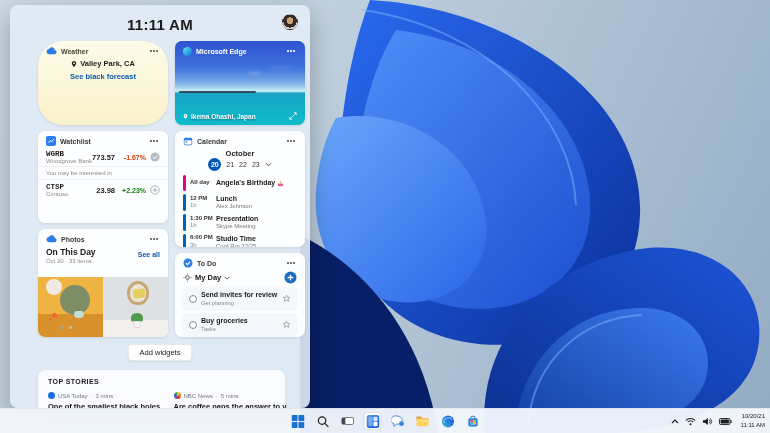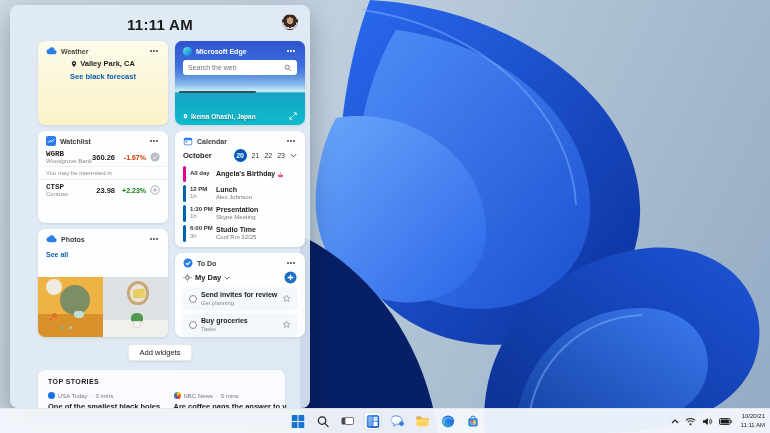--- a/index.html
+++ b/index.html
@@ -25,21 +25,21 @@
 
   .card { position:relative; background:rgba(255,255,255,.92); border-radius:7px;
     box-shadow:0 1px 3px rgba(0,0,0,.10); overflow:hidden; }
   .card-head { display:flex; align-items:center; gap:4px; padding:6px 8px 2px 8px; height:16px; }
   .card-title { font-size:7px; font-weight:bold; color:#3a3a3a; flex:1; }
   .dots { display:flex; gap:1.5px; padding:2px; cursor:pointer; }
   .dots i { width:1.6px; height:1.6px; border-radius:50%; background:#5a5a5a; display:block; }
   .ic { flex:0 0 auto; display:block; }
 
   
-  .weather { height:84px; background:linear-gradient(180deg,#fdfbea 0%,#faf2c9 100%); }
+  .weather { height:84px; background:linear-gradient(180deg,#fdfbea 0%,#faf2c9 100%);border-radius:25px; }
   .weather .card-title { color:#4a4a3a; }
   .w-loc { display:flex; justify-content:center; align-items:center; gap:3px; margin-top:2px;
     font-size:7.5px; font-weight:bold; }
   .w-main { display:flex; align-items:center; justify-content:center; gap:5px; margin-top:3px; }
   .sun { width:21px; height:21px; border-radius:50%;
     background:radial-gradient(circle at 38% 35%,#ffe27a,#f7b32d 70%,#ef9c1c); }
   .w-temp { display:flex; align-items:flex-start; }
   .w-temp .deg { font-size:20px; font-weight:600; line-height:1; }
   .w-units { margin-left:1px; font-size:6px; color:#999; line-height:1.2; text-align:center; }
   .w-units .f { color:#222; font-weight:bold; border-bottom:1px solid #bbb; padding-bottom:1px; }
@@ -74,21 +74,21 @@
   .stock-sym { font-size:7.5px; font-weight:bold;font-family:Liberation Mono, monospace; }
   .stock-co { font-size:6px; color:#8a8a8a; }
   .stock-price { font-size:7.5px; font-weight:bold; margin-right:5px; }
   .stock-chg { font-size:7px; font-weight:bold; width:26px; text-align:right; margin-right:4px; }
   .down { color:#d83b01; } .up { color:#0f7b0f; }
   .suggest { font-size:6px; color:#8a8a8a; padding:3px 8px; border-top:1px solid rgba(0,0,0,.05);
     border-bottom:1px solid rgba(0,0,0,.05); }
 
   
   .calendar { height:116px; }
-  .cal-sub { display:flex; align-items:center; padding:2px 8px 0 8px; }
+  .cal-sub { display:flex; align-items:center; padding:2px 8px 0 8px;flex-direction:column; }
   .cal-month { font-size:7.5px; font-weight:bold; flex:1; }
   .cal-days { display:flex; align-items:center; gap:5px; }
   .day-pill { font-size:7px; color:#333; cursor:pointer; }
   .day-pill.sel { width:13px; height:13px; border-radius:50%; background:#0057b8; color:#fff;
     display:flex; align-items:center; justify-content:center; font-weight:bold; }
   .cal-events { display:flex; flex-direction:column; gap:3px; margin:4px 8px 0 8px; }
   .ev { display:flex; align-items:center; min-height:16px; }
   .ev-bar { width:3px; align-self:stretch; border-radius:2px; margin-right:4px; }
   .bar-pink { background:#e3008c; } .bar-blue { background:#0063b1; }
   .ev-time { width:26px; font-size:6px; color:#444; line-height:1.3; }
@@ -240,21 +240,21 @@
                 <i></i>
                 <i></i>
                 <i></i>
               </span>
           </div>
           <div class="stock-row">
             <span class="stock-names">
               <div class="stock-sym">WGRB</div>
               <div class="stock-co">Woodgrove Bank</div>
             </span>
-            <span class="stock-price">360.26</span>
+            <span class="stock-price">773.57</span>
             <span class="stock-chg down">-1.67%</span>
             <svg class="ic" width="10" height="10" viewBox="0 0 12 12">
                 <circle cx="6" cy="6" r="5.5" fill="#b9bec6"></circle>
                 <path d="M3.6 6.1 5.3 7.8 8.4 4.6" stroke="#fff" stroke-width="1.2" fill="none"></path>
               </svg>
           </div>
           <div class="suggest">You may be interested in</div>
           <div class="stock-row">
             <span class="stock-names">
               <div class="stock-sym">CTSP</div>
@@ -275,20 +275,24 @@
                 <path d="M3.5 7.5 a2.8 2.8 0 0 1 -.3-5.6 a3.2 3.2 0 0 1 6.2.9 a2.3 2.3 0 0 1 -.4 4.7 z" fill="#2b7de9"></path>
               </svg>
             <span class="card-title">Photos</span>
             <span class="dots">
                 <i></i>
                 <i></i>
                 <i></i>
               </span>
           </div>
           <div class="ph-meta">
+            <span class="ph-left">
+              <div class="ph-heading">On This Day</div>
+              <div class="ph-sub">Oct 20 · 33 items</div>
+            </span>
             <span class="ph-link">See all</span>
           </div>
           <div class="ph-imgs">
             <div class="photo photo-a">
               <span class="circ-white"></span>
                 <span class="circ-green"></span>
                 <span class="teapot"></span>
                 <span class="fruit"></span>
             </div>
             <div class="photo photo-b">
@@ -312,27 +316,20 @@
           <div class="edge-content">
             <div class="card-head">
               <span class="edge-logo ic"></span>
               <span class="card-title">Microsoft Edge</span>
               <span class="dots">
                   <i></i>
                   <i></i>
                   <i></i>
                 </span>
             </div>
-            <div class="edge-search">
-              <input type="text" placeholder="Search the web" style="">
-              <svg class="ic" width="8" height="8" viewBox="0 0 10 10">
-                  <circle cx="4" cy="4" r="2.6" fill="none" stroke="#666" stroke-width="1"></circle>
-                  <line x1="6" y1="6" x2="8.6" y2="8.6" stroke="#666" stroke-width="1"></line>
-                </svg>
-            </div>
             <div class="edge-caption">
               <svg class="ic" width="5" height="7" viewBox="0 0 10 12">
                   <path d="M5 1 C7.2 1 8.6 2.6 8.6 4.6 C8.6 7 5 11 5 11 C5 11 1.4 7 1.4 4.6 C1.4 2.6 2.8 1 5 1 Z M5 3.2 A1.4 1.4 0 1 0 5 6 A1.4 1.4 0 1 0 5 3.2" fill="#fff" fill-rule="evenodd"></path>
                 </svg>
               <span>Ikema Ohashi, Japan</span>
               <span class="spacer"></span>
               <svg class="ic" width="8" height="8" viewBox="0 0 10 10">
                   <path d="M6 1 H9 V4 M9 1 L5.5 4.5 M4 9 H1 V6 M1 9 L4.5 5.5" stroke="#fff" stroke-width="1" fill="none"></path>
                 </svg>
             </div>

